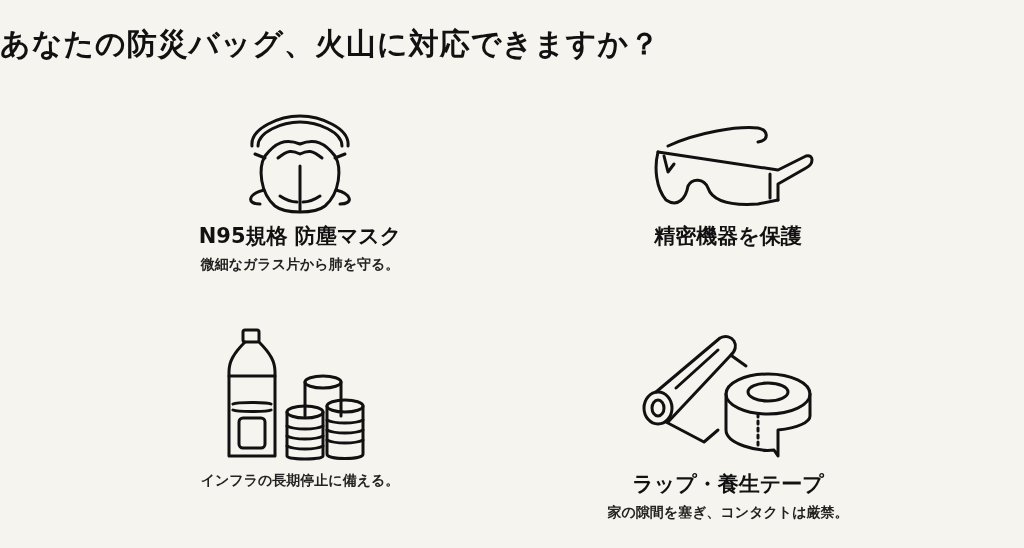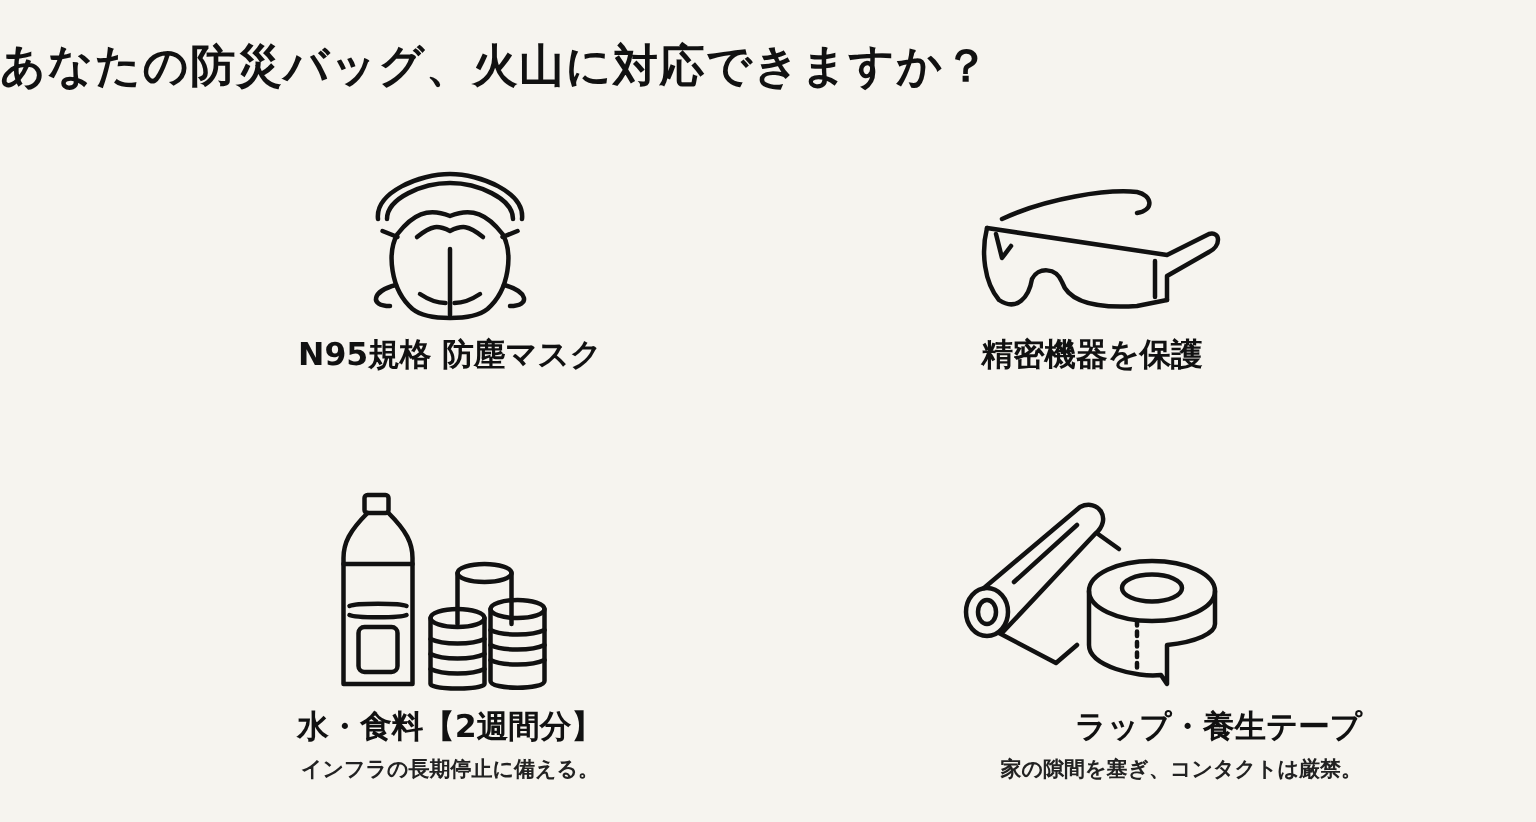--- a/index.html
+++ b/index.html
@@ -33,20 +33,21 @@
     <path d="M48 50 C58 42, 62 42, 70 46 C78 42, 82 42, 92 50"></path>
     <line x1="70" y1="58" x2="70" y2="102"></line>
     <path d="M50 88 C56 92, 62 94, 67 94"></path>
     <path d="M73 94 C78 94, 84 92, 90 88"></path>
     <path d="M35 50 L25 46"></path>
     <path d="M105 50 L115 46"></path>
     <path d="M34 82 C18 86, 16 96, 30 96"></path>
     <path d="M106 82 C122 86, 124 96, 110 96"></path>
   </svg>
   <div class="name">N95規格 防塵マスク</div>
+  <div class="desc">微細なガラス片から肺を守る。</div>
 </div>
 
 <div class="item" style="left:548px; top:108px;">
   <svg class="icon" width="180" height="110" viewBox="0 0 180 110">
     <path d="M30 38 C60 24, 100 18, 120 20 C130 22, 132 32, 120 34"></path>
     <path d="M20 44 L140 62 L168 48 C176 46, 176 56, 168 60 L140 76 L140 92"></path>
     <path d="M20 44 C16 60, 18 80, 28 92 C40 100, 48 90, 50 78 C54 70, 66 70, 70 80 C74 92, 90 98, 120 96 L140 92"></path>
     <path d="M26 48 L30 64 L36 56"></path>
     <path d="M132 66 L132 90"></path>
   </svg>
@@ -63,25 +64,24 @@
     <rect x="24" y="92" width="26" height="30" rx="4"></rect>
     <ellipse cx="108" cy="56" rx="18" ry="6"></ellipse>
     <path d="M90 56 L90 90 M126 56 L126 90"></path>
     <ellipse cx="90" cy="86" rx="18" ry="6"></ellipse>
     <path d="M72 86 L72 130 C72 134, 108 134, 108 130 L108 86"></path>
     <path d="M72 100 C80 104, 100 104, 108 100 M72 110 C80 114,100 114,108 110 M72 120 C80 124,100 124,108 120"></path>
     <ellipse cx="130" cy="80" rx="18" ry="6"></ellipse>
     <path d="M112 80 L112 128 C112 134, 148 134, 148 128 L148 80"></path>
     <path d="M112 94 C120 98,140 98,148 94 M112 104 C120 108,140 108,148 104 M112 114 C120 118,140 118,148 114"></path>
   </svg>
-  <div class="name">水・食料【2週間分】</div>
   <div class="desc">インフラの長期停止に備える。</div>
 </div>
 
-<div class="item" style="left:548px; top:326px;text-align:right;">
+<div class="item" style="left:548px; top:326px;">
   <svg class="icon" width="200" height="140" viewBox="0 0 200 140">
     <ellipse cx="30" cy="82" rx="14" ry="16"></ellipse>
     <ellipse cx="30" cy="82" rx="6" ry="8"></ellipse>
     <path d="M28 66 L92 12 C104 6, 114 20, 102 30 L40 96"></path>
     <line x1="48" y1="62" x2="90" y2="24"></line>
     <path d="M38 96 L76 116 L90 104"></path>
     <path d="M104 30 L118 40"></path>
     <ellipse cx="140" cy="68" rx="42" ry="20"></ellipse>
     <ellipse cx="140" cy="66" rx="20" ry="9"></ellipse>
     <path d="M98 68 L98 104 C98 118, 130 126, 146 124 L150 130 L150 104 C170 102, 182 96, 182 90 L182 68"></path>

